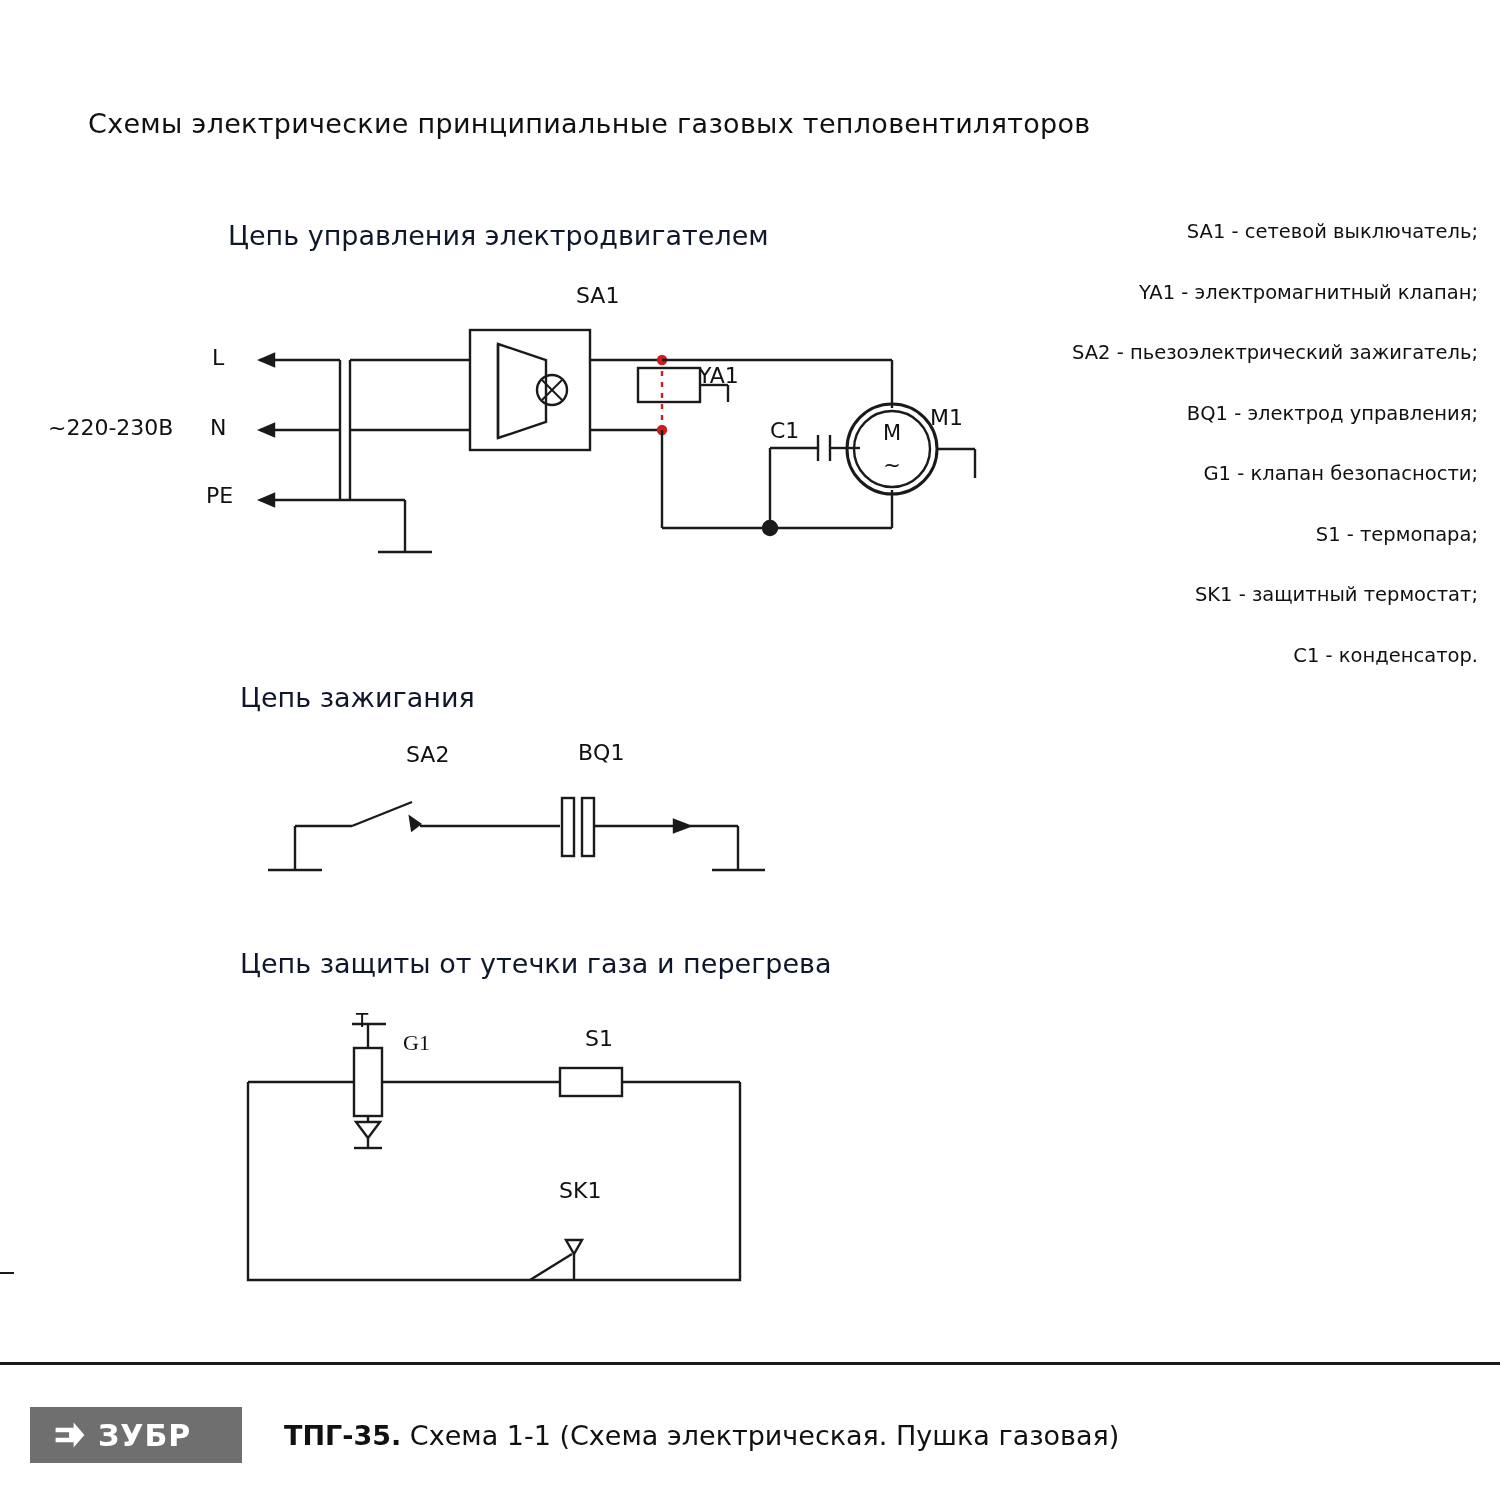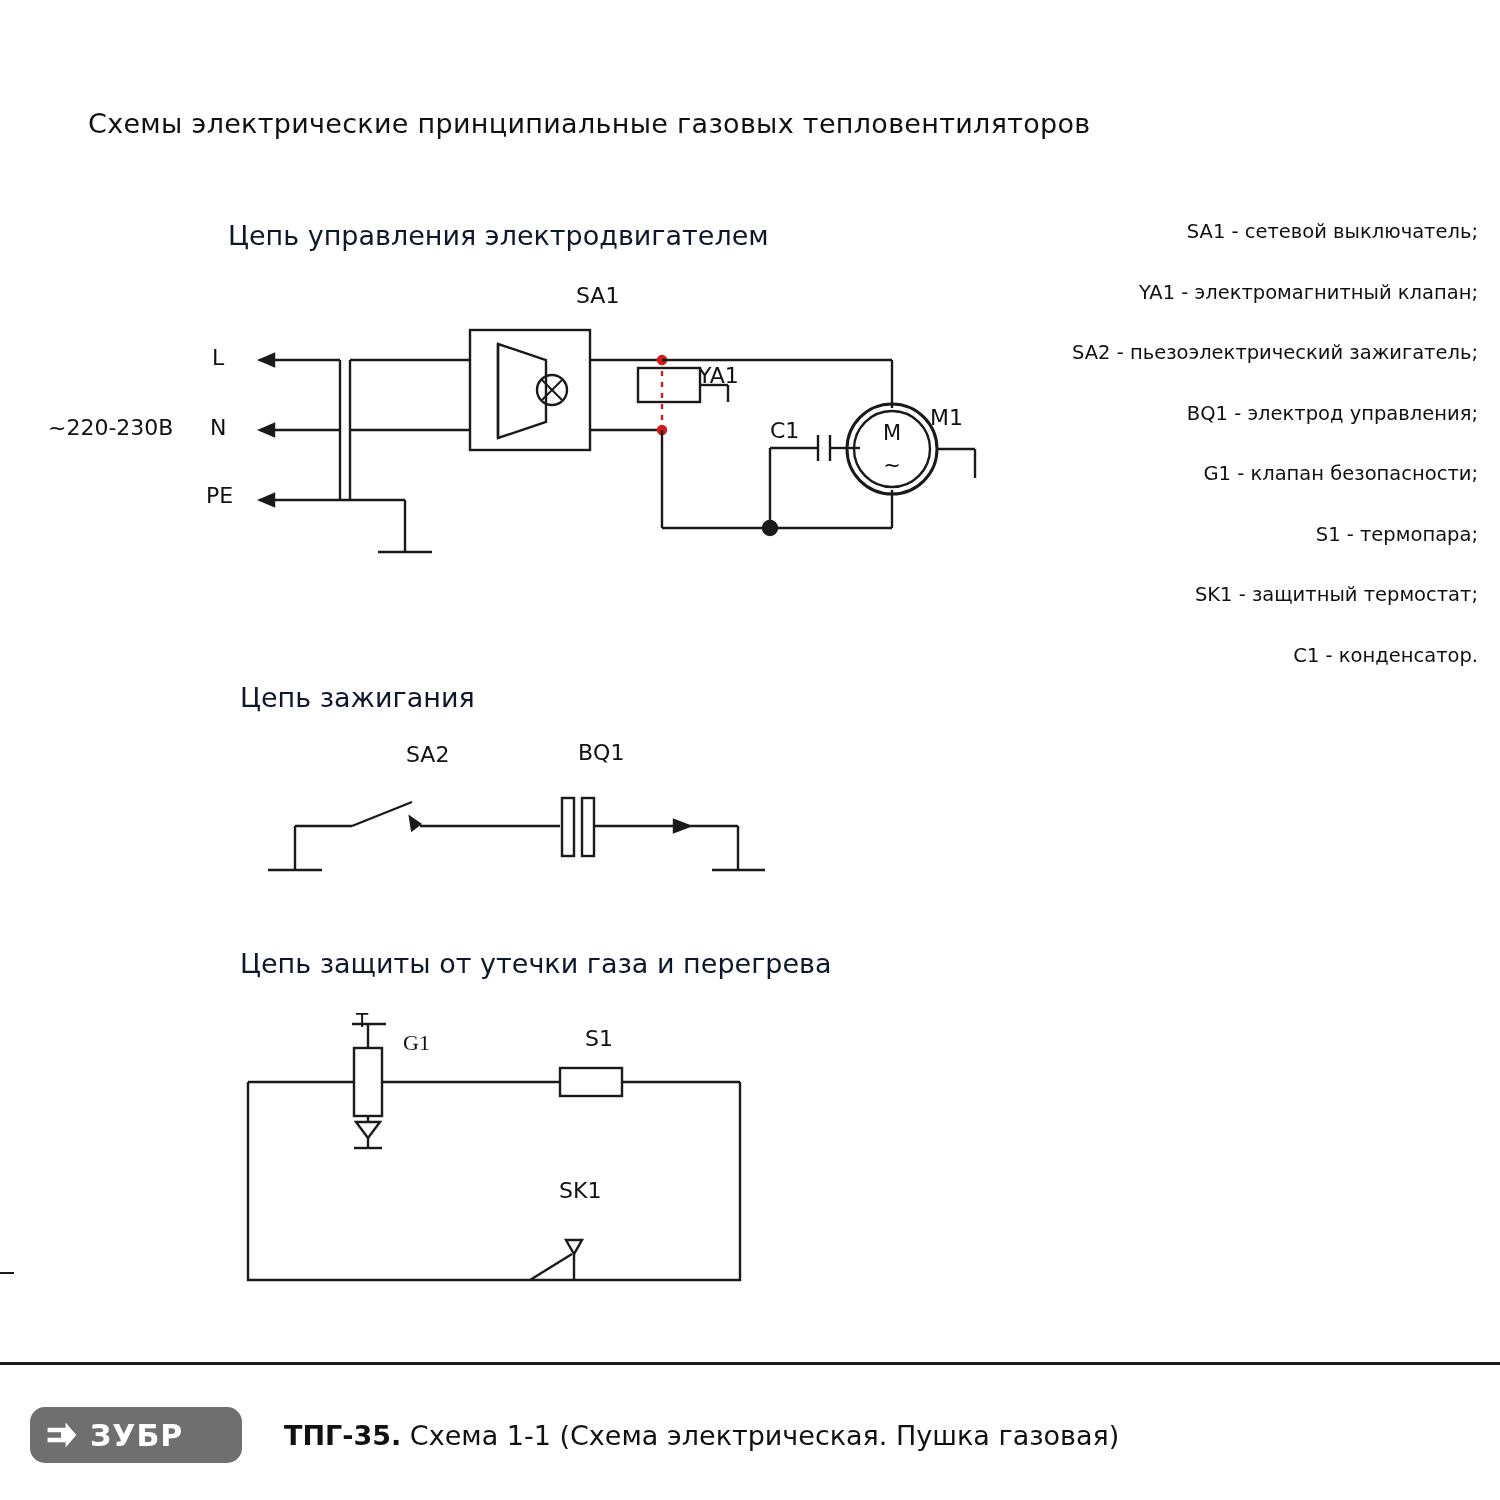--- a/index.html
+++ b/index.html
@@ -103,23 +103,22 @@
     align-items: center;
   }
   .brand {
     width: 212px;
     height: 56px;
     margin-left: 30px;
     background: #6f6f6f;
     display: flex;
     align-items: center;
     gap: 10px;
-    padding-left: 14px;
+    padding-left: 22px;
     box-sizing: border-box;
-    border-radius: 15px;
   }
   .brand-mark {
     width: 36px;
     height: 36px;
     flex: none;
   }
   .brand-text {
     color: #ffffff;
     font-family: "DejaVu Sans", sans-serif;
     font-weight: bold;

